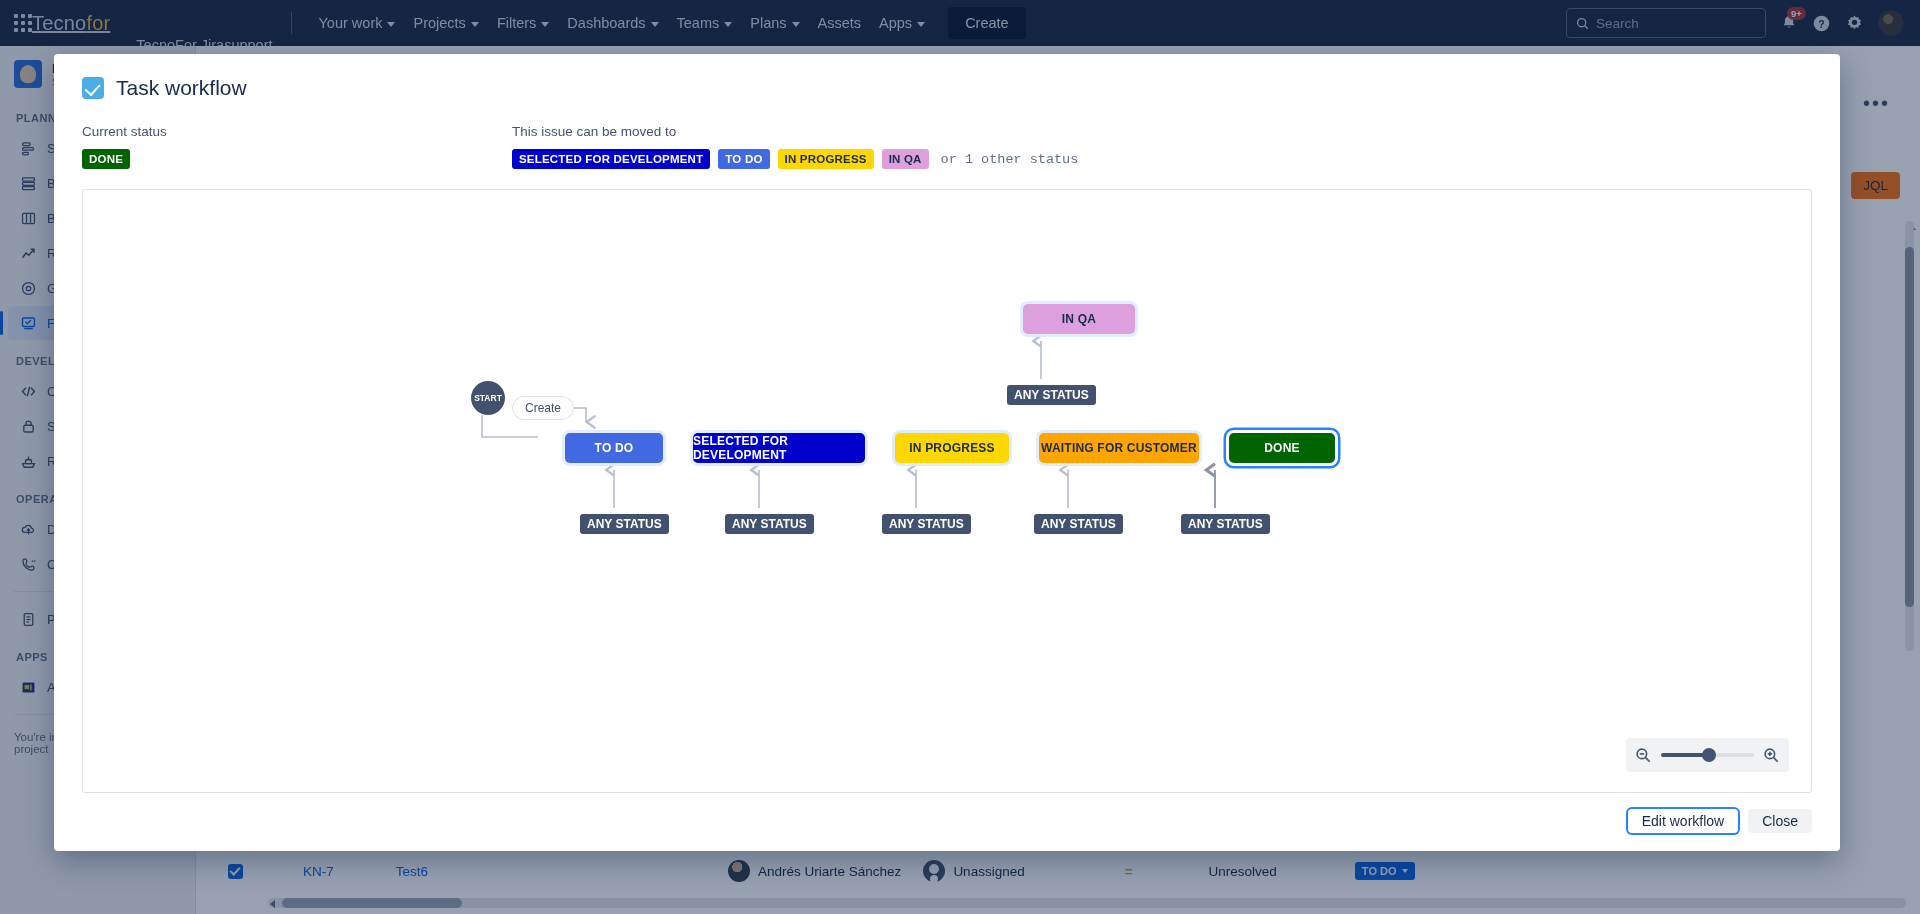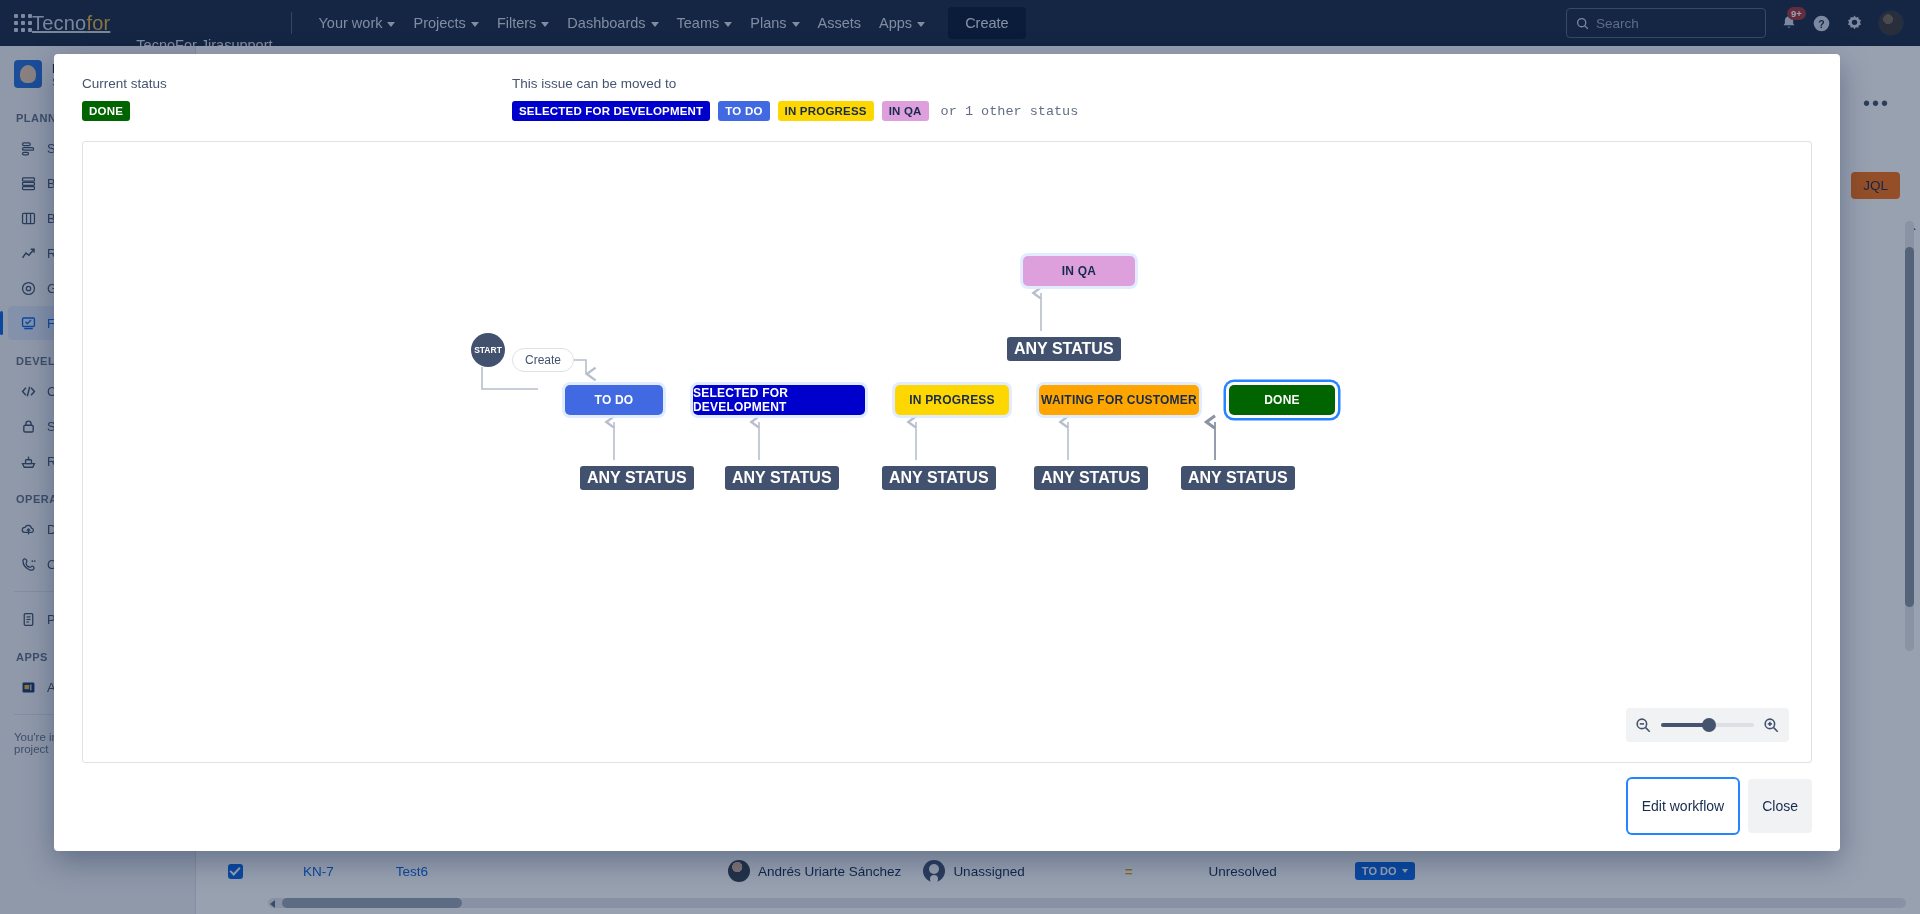--- a/index.html
+++ b/index.html
@@ -151,21 +151,21 @@
     display: flex; flex-direction: column;
   }
   .modal-head { padding: 22px 28px 0 28px; }
   .title-row { display: flex; align-items: center; gap: 12px; }
   .task-ico {
     width: 22px; height: 22px; border-radius: 4px; background: #4bade8; position: relative; flex: 0 0 22px;
   }
   .task-ico::after { content: ""; position: absolute; left: 6px; top: 4px; width: 7px; height: 12px;
     border: solid #fff; border-width: 0 2.4px 2.4px 0; transform: rotate(42deg); }
   .modal-title { font-size: 21px; color: #172b4d; font-weight: 400; }
-  .head-cols { display: flex; }
+  .head-cols { display: flex; margin-top: 24px; }
   .col-cur { width: 430px; }
   .lbl { font-size: 13.5px; color: #44546f; }
   .chips { margin-top: 10px; display: flex; align-items: center; gap: 8px; flex-wrap: wrap; }
   .chip {
     font-size: 11.5px; font-weight: 700; letter-spacing: .2px; padding: 3px 7px; border-radius: 3px;
     cursor: pointer; line-height: 14px;
   }
   .or-text { font-size: 13.5px; color: #626f86; margin-left: 4px; font-family: Liberation Mono, monospace; }
 
   
@@ -176,38 +176,38 @@
     font-size: 12px; font-weight: 700; letter-spacing: .2px; cursor: pointer;
     box-shadow: 0 0 0 3px rgba(222,235,255,.9);
   }
   .node.sel { box-shadow: 0 0 0 3px #fff, 0 0 0 5.5px #2684ff; }
   .start-node {
     position: absolute; width: 34px; height: 34px; border-radius: 50%; background: #42526e;
     color: #fff; font-size: 8.5px; font-weight: 700; display: flex; align-items: center;
     justify-content: center; cursor: pointer;
   }
   .pill-dark {
-    position: absolute; background: #42526e; color: #fff; font-size: 16px; font-weight: 700;
+    position: absolute; background: #42526e; color: #fff; font-size: 12px; font-weight: 700;
     padding: 3px 7px; border-radius: 3px; cursor: pointer; white-space: nowrap;
   }
   .pill-light {
     position: absolute; background: #fff; color: #42526e; font-size: 12px;
     padding: 4px 12px; border-radius: 12px; border: 1.4px solid #dfe1e6; cursor: pointer; white-space: nowrap;
   }
   .zoomctl {
     position: absolute; right: 22px; bottom: 20px; width: 163px; height: 34px; background: #f1f2f4;
     border-radius: 4px; display: flex; align-items: center; justify-content: space-between; padding: 0 9px;
   }
   .zoom-track { flex: 1; height: 4px; background: #dcdfe4; border-radius: 2px; margin: 0 9px; position: relative; cursor: pointer; }
   .zoom-fill { position: absolute; left: 0; top: 0; height: 4px; background: #44546f; border-radius: 2px; }
   .zoom-knob { position: absolute; top: -5px; width: 14px; height: 14px; border-radius: 50%; background: #44546f; cursor: pointer; }
 
   .modal-foot { padding: 16px 28px 18px 0; display: flex; justify-content: flex-end; gap: 10px; align-items: center; }
   .btn {
-    font-size: 14px; padding: 19px 14px; border-radius: 4px; cursor: pointer; border: none;
+    font-size: 14px; padding: 4px 14px; border-radius: 4px; cursor: pointer; border: none;
     font-family: "Liberation Sans", sans-serif;
   }
   .btn-edit { background: #fff; color: #172b4d; box-shadow: 0 0 0 2px #2684ff; }
   .btn-close { background: #f1f2f4; color: #172b4d; }
   svg { display: block; }
 </style>
 </head>
 <body>
 
 <div id="root">
@@ -455,20 +455,24 @@
     <div class="hscroll">
       <span class="lArrow"></span>
       <i></i>
     </div>
   </div>
 
   <div class="dim"></div>
 
   <div class="modal">
     <div class="modal-head">
+      <div class="title-row">
+        <span class="task-ico"></span>
+        <span class="modal-title">Task workflow</span>
+      </div>
 
       <div class="head-cols">
         <div class="col-cur">
           <div class="lbl">Current status</div>
           <div class="chips">
             <span class="chip" id="cur-chip" style="background: rgb(0, 100, 0); color: rgb(255, 255, 255);">DONE</span>
           </div>
         </div>
         <div>
           <div class="lbl">This issue can be moved to</div>

